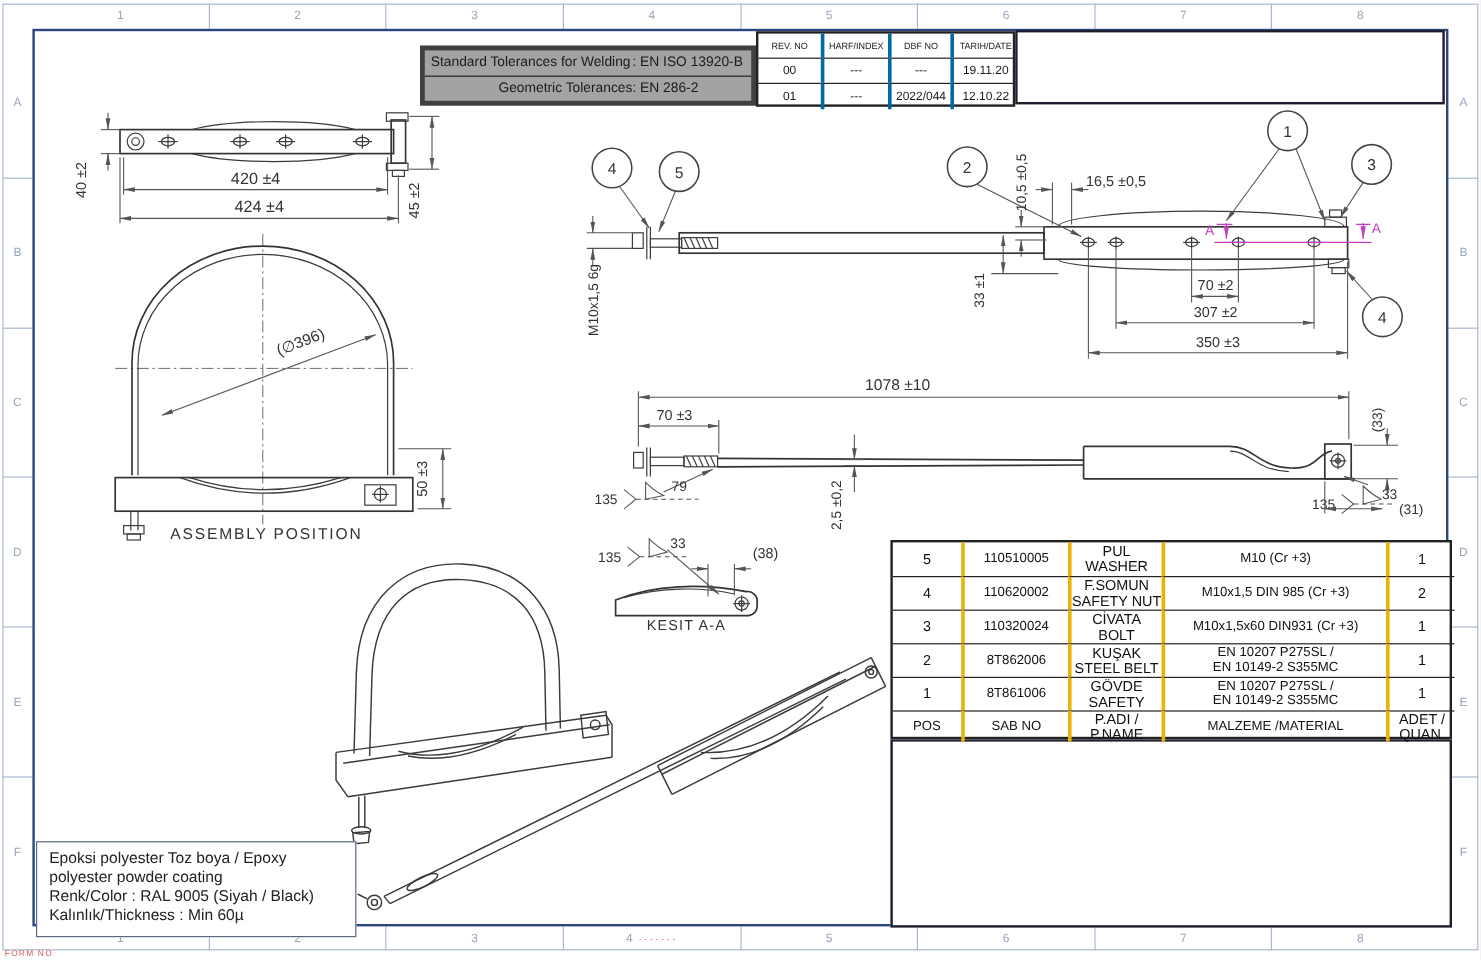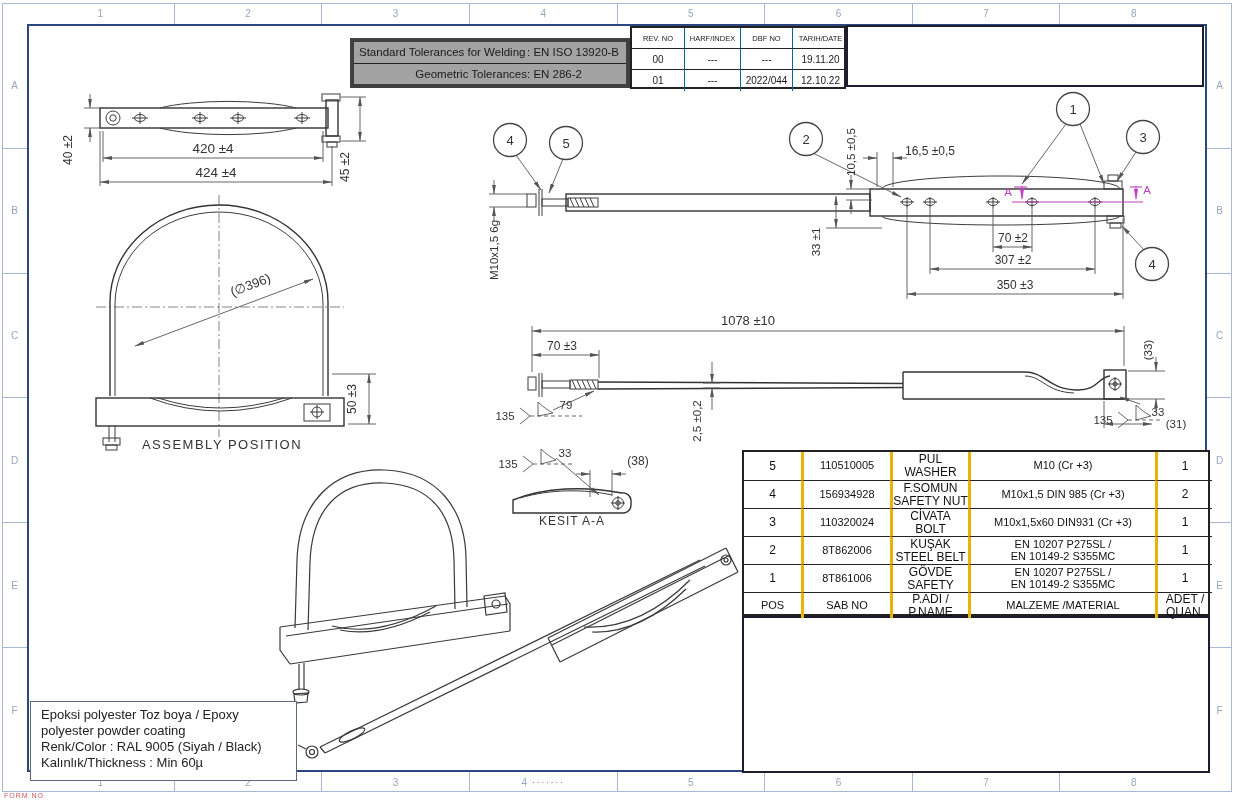--- a/index.html
+++ b/index.html
@@ -14,21 +14,21 @@
   .zone-row .zone-cell + .zone-cell{border-left:1px solid #a9b8d2;}
   .zone-col .zone-cell + .zone-cell{border-top:1px solid #a9b8d2;}
   .formno{color:#d05a5a;font-size:7px;letter-spacing:1px;}
   .dots{color:#cc4444;font-size:8px;letter-spacing:2px;margin-left:5px;}
   
   .tol-table{left:350px;top:38px;width:280px;height:50px;border:4px solid #404040;background:#a3a3a3;display:flex;flex-direction:column;}
   .tol-row{flex:1;display:flex;align-items:center;font-size:11.5px;color:#1a1a1a;padding-left:5px;}
   .tol-row + .tol-row{border-top:1px solid #222;text-align:right;}
   .tol-label{width:168px;}
   .rev-table{left:630px;top:26px;width:216px;height:63px;border:2px solid #222;background:#fff;display:grid;grid-template-columns:52px 56px 52px 56px;grid-template-rows:20px 21px 22px;}
-  .rev-cell{border-left:1px solid #0369a1;border-top:1px solid #222;display:flex;align-items:center;justify-content:center;color:#1a1a1a;font-size:10px;}
+  .rev-cell{border-left:3px solid #0369a1;border-top:1px solid #222;display:flex;align-items:center;justify-content:center;color:#1a1a1a;font-size:10px;}
   .rev-cell.c0{border-left:none;}
   .rev-cell.r0{border-top:none;font-size:7.5px;}
   .parts-table{left:742px;top:450px;width:468px;height:166px;border:2px solid #222;background:#fff;display:grid;grid-template-columns:57px 89px 78px 187px 57px;grid-template-rows:28px 28px 28px 28px 28px 26px;}
   .pt-cell{border-left:3px solid #eab308;border-top:1px solid #222;display:flex;flex-direction:column;align-items:center;justify-content:center;color:#111;font-size:11px;line-height:1.08;text-align:center;}
   .pt-cell.c0{border-left:none;}
   .pt-cell.r0{border-top:none;}
   .pt-cell .l2{font-size:12px;}
   .pt-num{font-size:12px;}
   
   .box-tr{left:846px;top:25px;width:358px;height:62px;border:2px solid #1d1d2e;background:#fff;}
@@ -462,21 +462,21 @@
         <div class="l2">PUL</div>
         <div class="l2">WASHER</div>
       </div>
     <div class="pt-cell r0">
         <div>M10 (Cr +3)</div>
         <div></div>
       </div>
     <div class="pt-cell r0 pt-num">1</div>
 
     <div class="pt-cell c0 pt-num">4</div>
-    <div class="pt-cell">156934928</div>
+    <div class="pt-cell">110620002</div>
     <div class="pt-cell">
         <div class="l2">F.SOMUN</div>
         <div class="l2">SAFETY NUT</div>
       </div>
     <div class="pt-cell">
         <div>M10x1,5 DIN 985 (Cr +3)</div>
         <div></div>
       </div>
     <div class="pt-cell pt-num">2</div>
 

